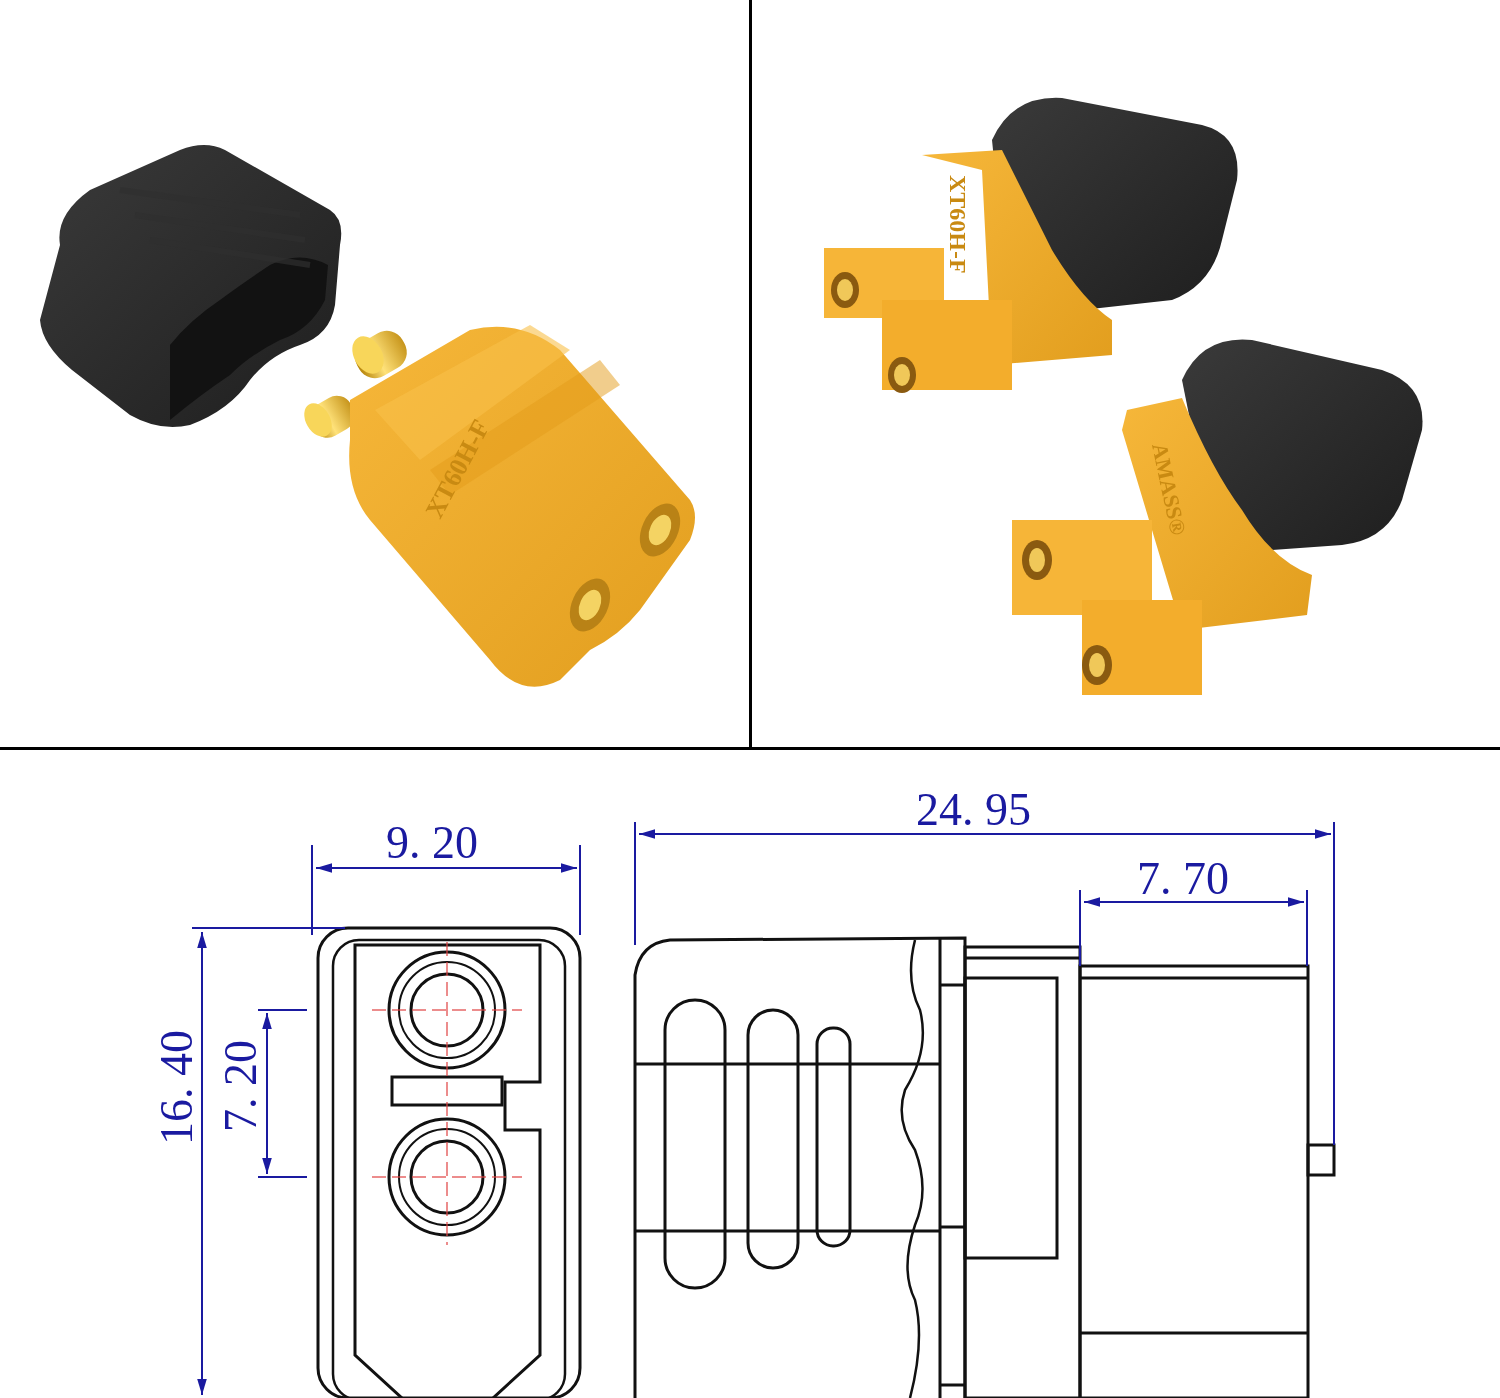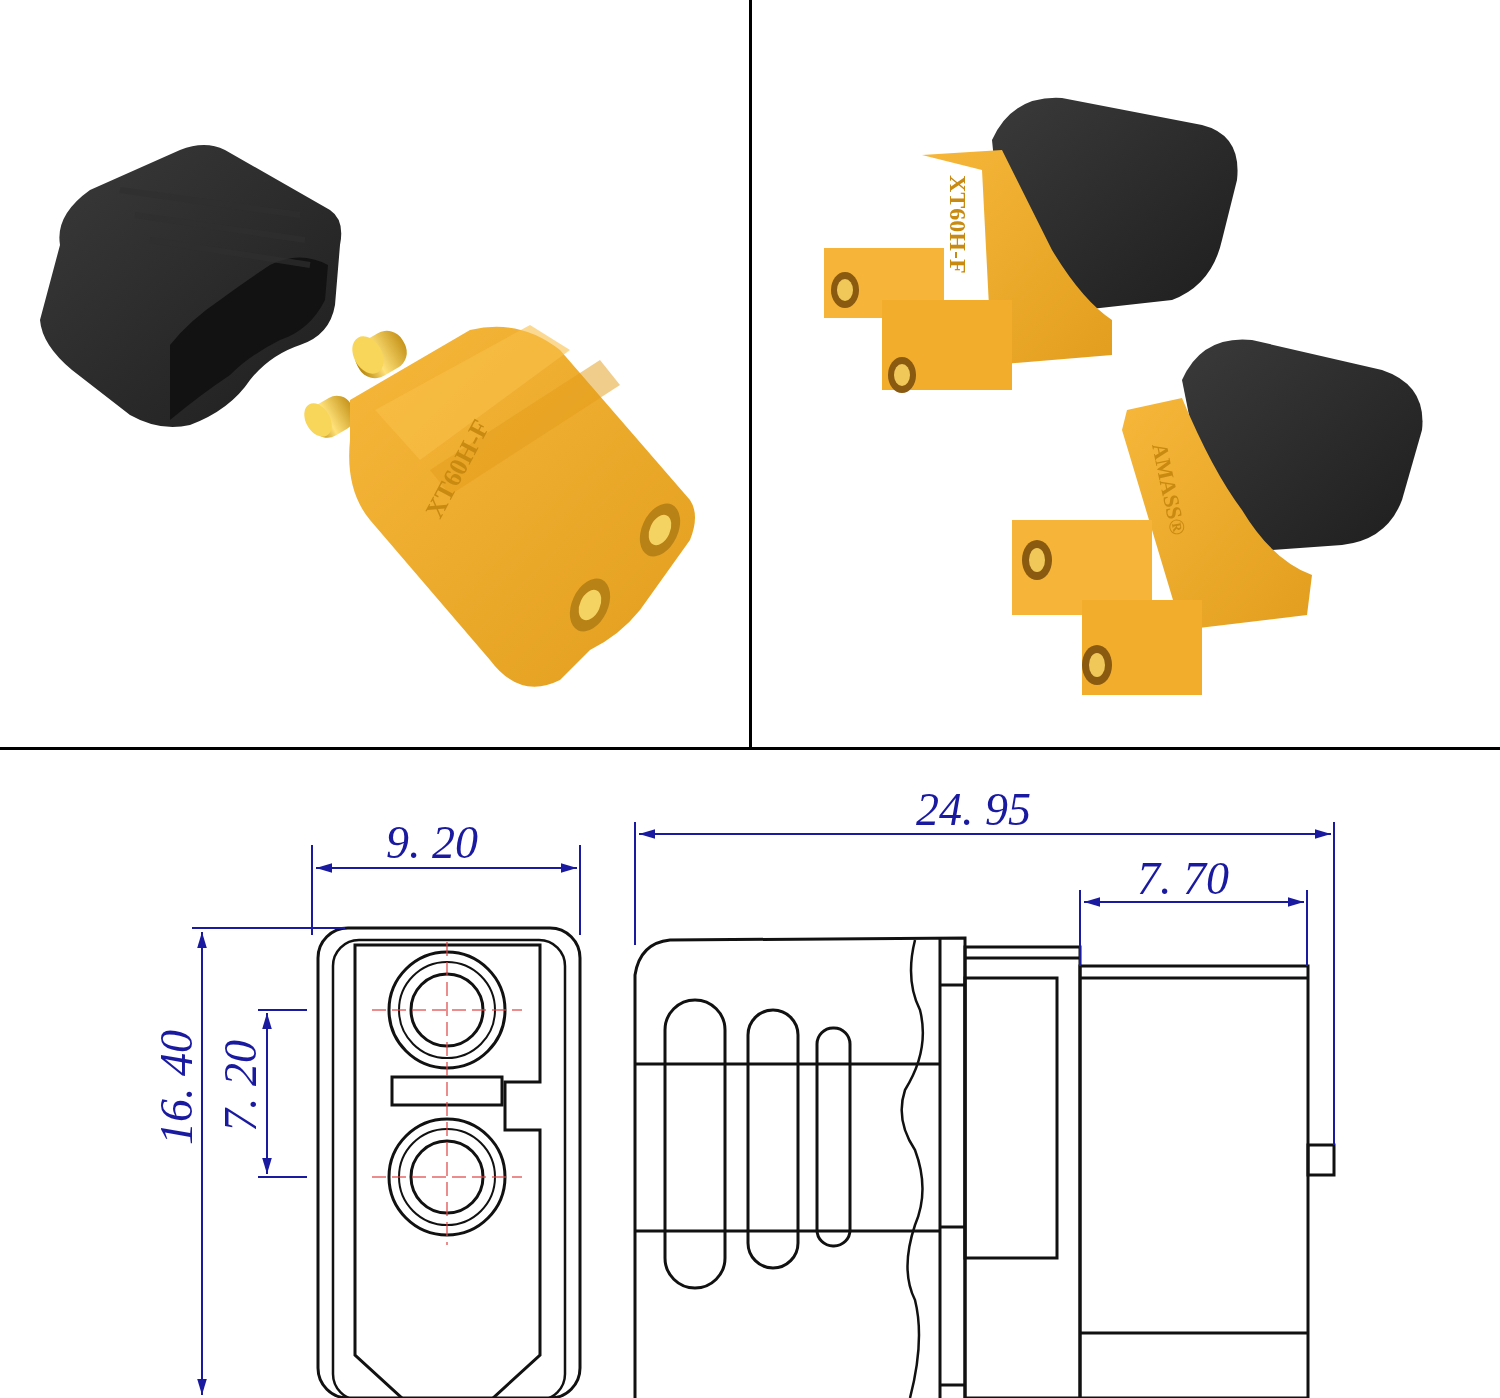--- a/index.html
+++ b/index.html
@@ -1,21 +1,21 @@
 <!DOCTYPE html>
 <html><head>
   <meta charset="utf-8">
   <style>
     html, body { margin: 0; padding: 0; background: #ffffff; }
     body { width: 1500px; height: 1398px; position: relative; overflow: hidden;
            font-family: "Liberation Serif", "DejaVu Serif", serif; }
     .panel { position: absolute; background: #fff; }
     #panel-left { left: 0; top: 0; width: 749px; height: 748px; }
     #panel-right { left: 752px; top: 0; width: 748px; height: 748px; }
-    #panel-bottom { left: 0; top: 751px; width: 1352px; height: 647px; font-style: italic; }
+    #panel-bottom { left: 0; top: 751px; width: 1352px; height: 647px; }
     .vdivider { position: absolute; left: 749px; top: 0; width: 3px; height: 750px; background: #000; }
     .hdivider { position: absolute; left: 0; top: 747px; width: 1500px; height: 3px; background: #000; }
     svg { position: absolute; left: 0; top: 0; }
     .dim-text { font-family: "Liberation Serif", "DejaVu Serif", serif; fill: #1a1aa0; font-size: 46px; }
     .emboss { font-family: "Liberation Serif", "DejaVu Serif", serif; font-weight: bold; fill: #c98a12; }
   </style>
 </head>
 <body>
 
 <div class="panel" id="panel-left">

